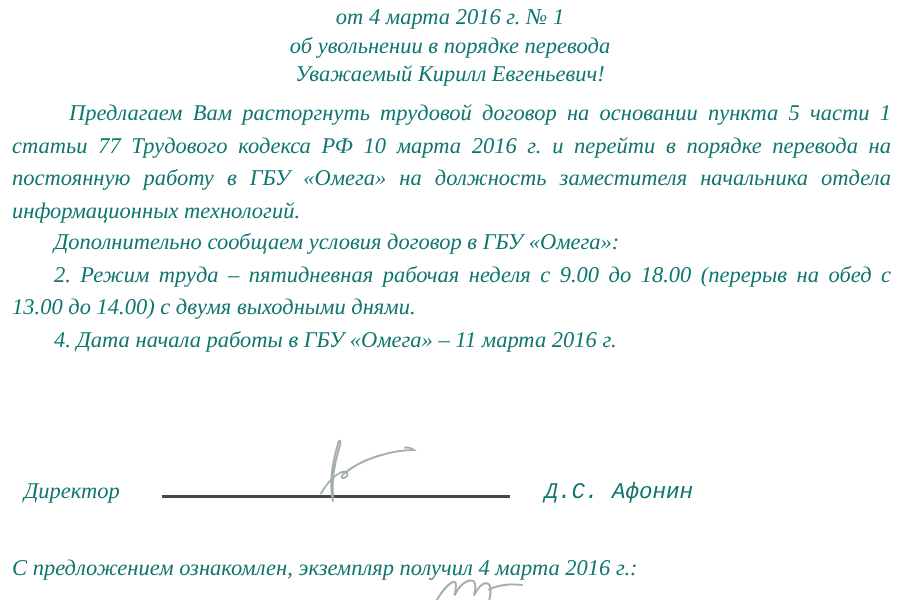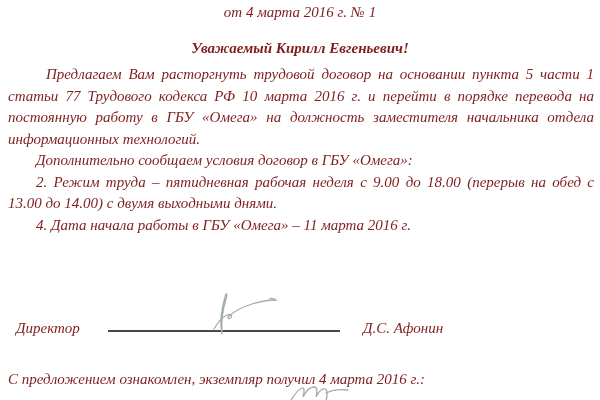--- a/index.html
+++ b/index.html
@@ -2,36 +2,34 @@
 <html><head>
 <meta charset="utf-8">
 <style>
   html, body { margin: 0; padding: 0; }
   .page {
     position: relative;
     width: 600px;
     height: 400px;
     background: #ffffff;
     overflow: hidden;
-    color: #7f1d1d;
+    color: #0f766e;
     font-family: "Liberation Serif", "DejaVu Serif", serif;
     font-style: italic;
     font-size: 15px;
     line-height: 21.5px;
   }
   .header {
     text-align: center;
     line-height: 19px;
     padding-top: 3px;
   }
   .salutation {
     text-align: center;
-    margin-top: 17px;
     line-height: 19px;
-    font-weight: bold;
   }
   .body-block {
     margin-top: 6px;
     padding: 0 6px 0 8px;
   }
   .para {
     margin: 0;
     text-align: justify;
     text-indent: 38px;
   }
@@ -52,20 +50,21 @@
     top: 312px;
     width: 232px;
     height: 18px;
     border-bottom: 2px solid #48484c;
   }
   .sig-name {
     position: absolute;
     left: 363px;
     top: 319px;
     line-height: 19px;
+    font-family: Liberation Mono, monospace;
   }
   .sig-ink-director {
     position: absolute;
     left: 190px;
     top: 287px;
     width: 88px;
     height: 48px;
   }
   .ack-line {
     position: absolute;
@@ -82,20 +81,21 @@
   }
   svg path { fill: none; stroke: #a3aea7; stroke-width: 1.3; stroke-linecap: round; }
 </style>
 </head>
 <body>
 
 <div class="page">
 
   <div class="header">
     <div>от 4 марта 2016 г. № 1</div>
+    <div>об увольнении в порядке перевода</div>
   </div>
 
   <div class="salutation">Уважаемый Кирилл Евгеньевич!</div>
 
   <div class="body-block">
     <p class="para">Предлагаем Вам расторгнуть трудовой договор на основании пункта 5 части 1 статьи 77 Трудового кодекса РФ 10 марта 2016 г. и перейти в порядке перевода на постоянную работу в ГБУ «Омега» на должность заместителя начальника отдела информационных технологий.</p>
     <p class="cond">Дополнительно сообщаем условия договор в ГБУ «Омега»:</p>
     <p class="cond">2. Режим труда – пятидневная рабочая неделя с 9.00 до 18.00 (перерыв на обед с 13.00 до 14.00) с двумя выходными днями.</p>
     <p class="cond">4. Дата начала работы в ГБУ «Омега» – 11 марта 2016 г.</p>
   </div>

